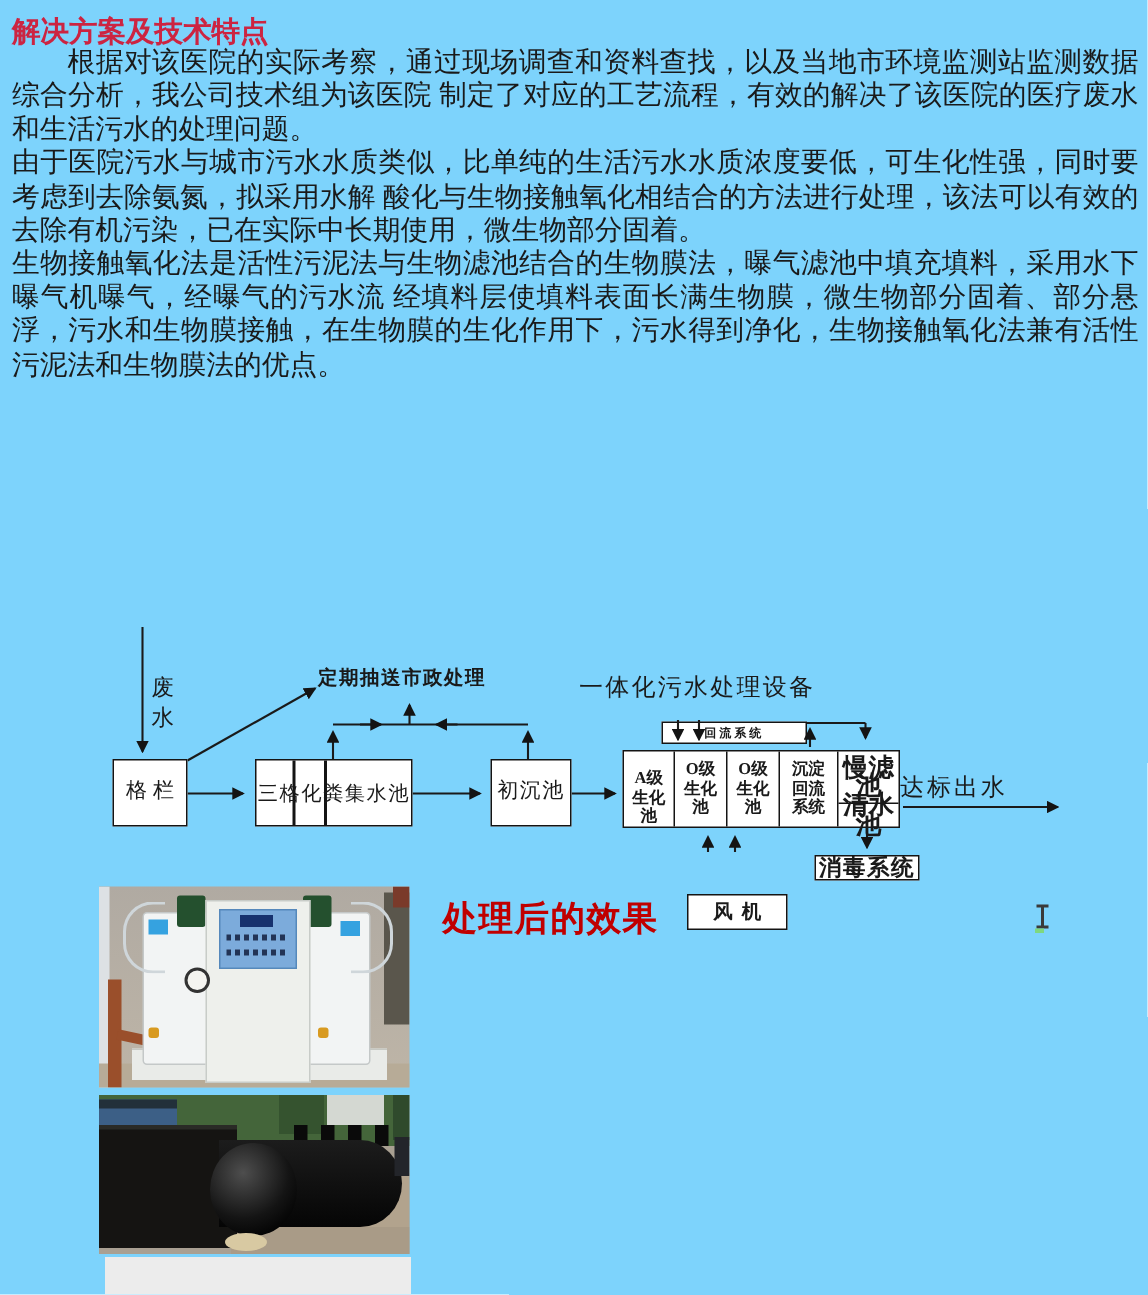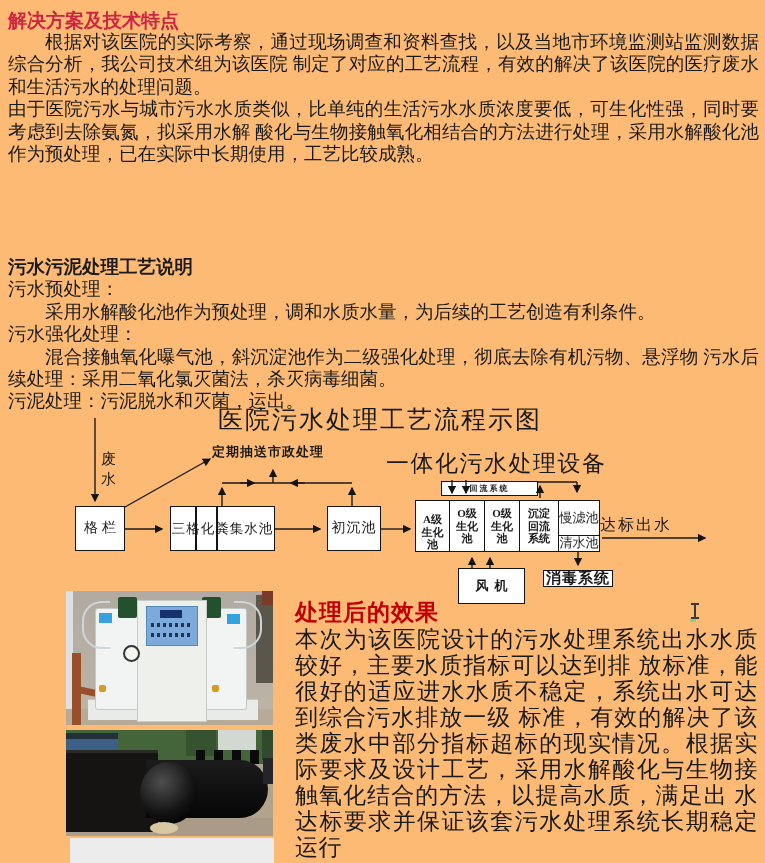--- a/index.html
+++ b/index.html
@@ -1,38 +1,38 @@
 <!DOCTYPE html>
 <html><head>
 <meta charset="utf-8">
 <style>
   html,body{margin:0;padding:0;background:#ffffff;}
-  #page{position:relative;width:765px;height:863px;background:#fdba74;overflow:hidden;
+  #page{position:relative;width:765px;height:863px;background:#7dd3fc;overflow:hidden;
         font-family:"Liberation Serif","DejaVu Serif",serif;color:#1a1a1a;}
   .abs{position:absolute;}
   .pre{white-space:pre-line;}
   
   .h1{font-size:19px;font-weight:bold;}
   .bodyblock{font-size:18.5px;line-height:22.4px;text-align:justify;}
   .bodyblock p{margin:0;}
   .indent{text-indent:2em;}
   .h2{font-weight:bold;}
   .effect-head{font-size:23px;font-weight:bold;letter-spacing:1px;text-align:right;}
   .effect-body{font-size:23px;line-height:26px;text-align:justify;letter-spacing:0.5px;}
   
   .dtitle{font-size:25px;letter-spacing:2px;text-align:center;}
-  .dsub{font-size:23px;letter-spacing:1.5px;}
+  .dsub{font-size:16px;letter-spacing:1.5px;}
   .dbox{border:1.5px solid #141414;background:#fff;display:flex;align-items:center;justify-content:center;box-sizing:border-box;}
   .lbl{line-height:1.15;}
   .cells{display:flex;align-items:stretch;padding:0;}
   .cell{border-left:1.5px solid #141414;font-size:11px;font-weight:bold;line-height:12.5px;
         text-align:center;display:flex;align-items:center;justify-content:center;box-sizing:border-box;}
   .cell:first-child{border-left:none;margin-top:12px;}
   .cell5{display:flex;flex-direction:column;align-items:stretch;justify-content:flex-start;padding:0;}
-  .cell5 .half{display:flex;align-items:center;justify-content:center;font-size:13px;font-weight:normal;}
+  .cell5 .half{display:flex;align-items:center;justify-content:center;font-size:17px;font-weight:bold;}
   .cell5 .top{flex:1;border-bottom:1.5px solid #141414;}
   .cell5 .bot{height:15px;}
   .divider{position:absolute;top:0;bottom:0;width:1.5px;background:#141414;}
   
   .ph{overflow:hidden;}
   .ph *{position:absolute;}
   
   .ibeam{width:10px;height:20px;}
   .ibeam .stem{position:absolute;left:4px;top:1px;width:2px;height:14px;background:#3a3a3a;}
   .ibeam .cap{position:absolute;left:1px;width:8px;height:2px;background:#3a3a3a;}
@@ -40,33 +40,25 @@
 </style>
 </head>
 <body>
 
 <div id="page">
 
   <div class="abs h1" style="left:8px;top:8px;color:#cc2441;">解决方案及技术特点</div>
 
   <div class="abs bodyblock" style="left:8px;top:31px;width:751px;">
     <p class="indent">根据对该医院的实际考察，通过现场调查和资料查找，以及当地市环境监测站监测数据综合分析，我公司技术组为该医院 制定了对应的工艺流程，有效的解决了该医院的医疗废水和生活污水的处理问题。</p>
-    <p>由于医院污水与城市污水水质类似，比单纯的生活污水水质浓度要低，可生化性强，同时要考虑到去除氨氮，拟采用水解 酸化与生物接触氧化相结合的方法进行处理，采用水解酸化池作为预处理，已在实际中长期使用，工艺比较成熟。</p>
+    <p>由于医院污水与城市污水水质类似，比单纯的生活污水水质浓度要低，可生化性强，同时要考虑到去除氨氮，拟采用水解 酸化与生物接触氧化相结合的方法进行处理，该法可以有效的去除有机污染，已在实际中长期使用，微生物部分固着。</p>
+    <p>生物接触氧化法是活性污泥法与生物滤池结合的生物膜法，曝气滤池中填充填料，采用水下曝气机曝气，经曝气的污水流 经填料层使填料表面长满生物膜，微生物部分固着、部分悬浮，污水和生物膜接触，在生物膜的生化作用下，污水得到净化，生物接触氧化法兼有活性污泥法和生物膜法的优点。</p>
   </div>
 
-  <div class="abs bodyblock" style="left:8px;top:256px;width:751px;">
-    <p class="h2">污水污泥处理工艺说明</p>
-    <p>污水预处理：</p>
-    <p class="indent">采用水解酸化池作为预处理，调和水质水量，为后续的工艺创造有利条件。</p>
-    <p>污水强化处理：</p>
-    <p class="indent">混合接触氧化曝气池，斜沉淀池作为二级强化处理，彻底去除有机污物、悬浮物 污水后续处理：采用二氧化氯灭菌法，杀灭病毒细菌。</p>
-    <p>污泥处理：污泥脱水和灭菌，运出。</p>
-  </div>
 
-  <div class="abs dtitle" style="left:140px;top:403px;width:480px;">医院污水处理工艺流程示图</div>
   <div class="abs dsub" style="left:386px;top:448px;">一体化污水处理设备</div>
   <div class="abs pre lbl" style="left:101px;top:449px;font-size:15px;line-height:20px;">废
 水</div>
   <div class="abs" style="left:212px;top:443px;font-size:13px;font-weight:bold;letter-spacing:1px;">定期抽送市政处理</div>
 
   <div class="abs dbox" style="left:441px;top:481px;width:97px;height:15px;border-width:1px;">
     <span style="font-size:8px;font-weight:bold;letter-spacing:2px;">回流系统</span>
   </div>
 
   <svg class="abs" style="left:0;top:400px;" width="765" height="200" viewBox="0 400 765 200">
@@ -125,21 +117,21 @@
 池</div>
     <div class="cell pre" style="width:39px;">沉淀
 回流
 系统</div>
     <div class="cell cell5" style="flex:1;">
       <div class="half top">慢滤池</div>
       <div class="half bot">清水池</div>
     </div>
   </div>
 
-  <div class="abs dbox" style="left:458px;top:568px;width:67px;height:36px;">
+  <div class="abs dbox" style="left:458px;top:596px;width:67px;height:24px;">
     <span style="font-size:13px;font-weight:bold;letter-spacing:6px;padding-left:6px;">风机</span>
   </div>
 
   <div class="abs dbox" style="left:543px;top:570px;width:70px;height:17px;">
     <span style="font-size:15px;font-weight:bold;letter-spacing:1px;">消毒系统</span>
   </div>
 
   <div class="abs" style="left:600px;top:515px;font-size:16px;letter-spacing:2px;">达标出水</div>
 
   <div class="abs ph" style="left:66px;top:591px;width:207px;height:134px;background:linear-gradient(#b0aaa2,#beb5a7);">
@@ -193,15 +185,14 @@
 
   <div class="abs effect-head" style="left:295px;top:597px;color:#c00000;">处理后的效果</div>
 
   <div class="abs ibeam" style="left:690px;top:603px;">
     <div class="cap" style="top:0;"></div>
     <div class="stem"></div>
     <div class="cap" style="top:14px;"></div>
     <div class="green"></div>
   </div>
 
-  <div class="abs effect-body" style="left:295px;top:627px;width:463px;">本次为该医院设计的污水处理系统出水水质较好，主要水质指标可以达到排 放标准，能很好的适应进水水质不稳定，系统出水可达到综合污水排放一级 标准，有效的解决了该类废水中部分指标超标的现实情况。根据实际要求及设计工艺，采用水解酸化与生物接触氧化结合的方法，以提高水质，满足出 水达标要求并保证该套污水处理系统长期稳定运行</div>
 
 </div>
 
 </body></html>

